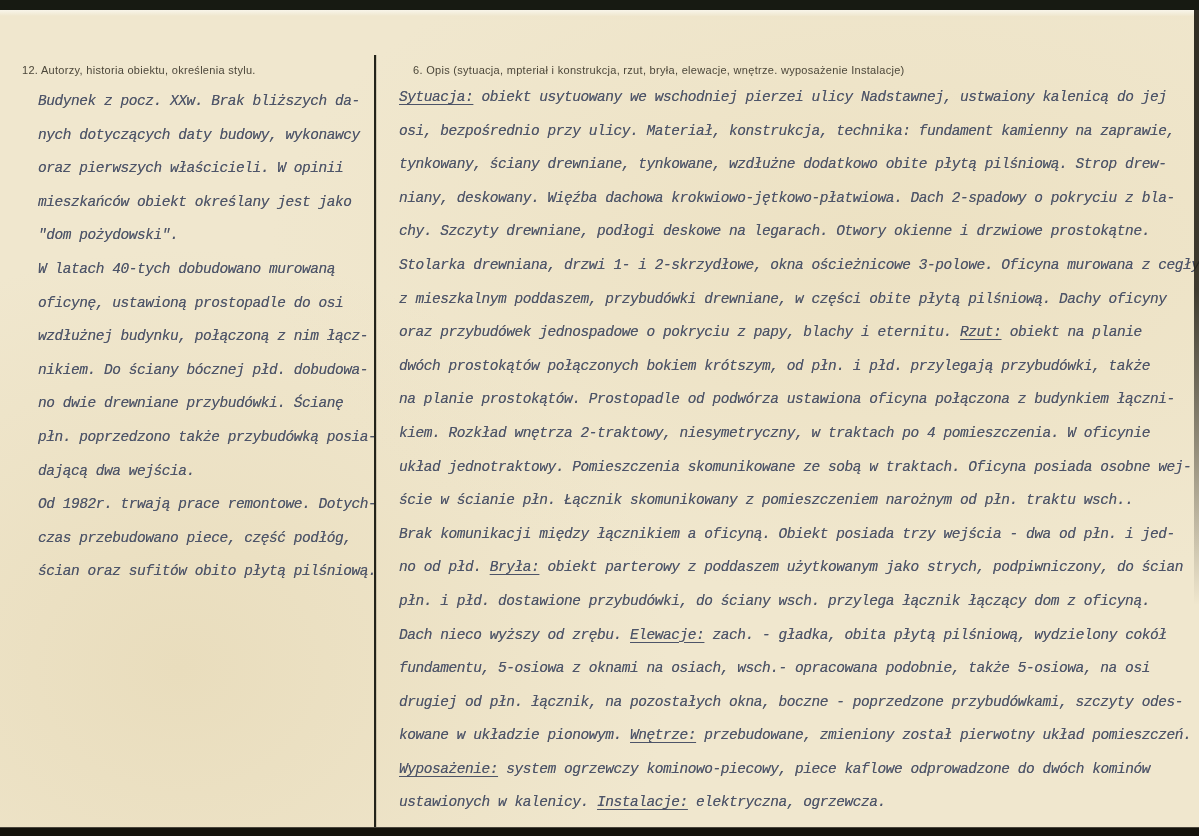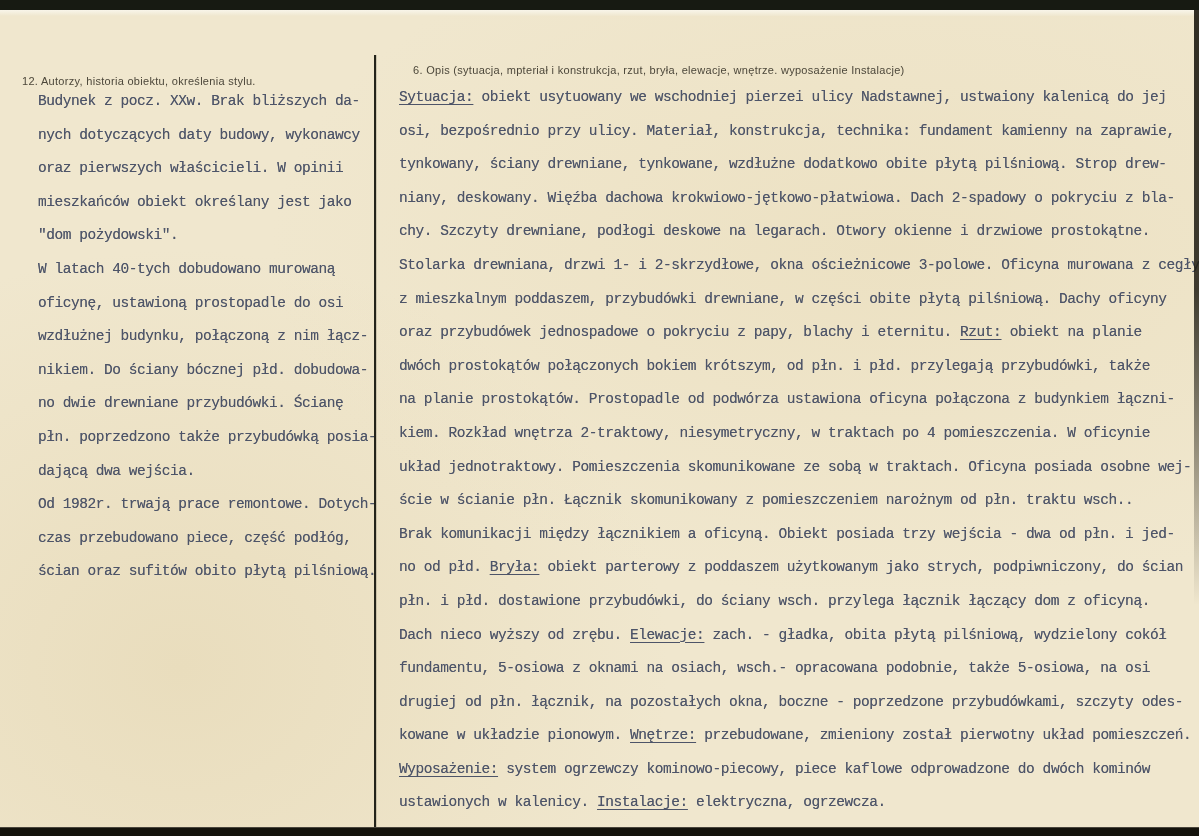--- a/index.html
+++ b/index.html
@@ -45,32 +45,33 @@
   }
   
   .form-header {
     position: absolute;
     font-family: "Liberation Sans", sans-serif;
     font-size: 11px;
     letter-spacing: 0.3px;
     color: #4c473a;
     white-space: nowrap;
   }
-  #header-12 { left: 22px; top: 75px; }
+  #header-12 { left: 22px; top: 64px; }
   #header-13 { left: 413px; top: 64px; }
   
   .typed {
     position: absolute;
     font-family: "Liberation Mono", "DejaVu Sans Mono", monospace;
     font-size: 14.5px;
     letter-spacing: -0.45px;
     line-height: 33.6px;
     color: #4d5468;
     text-shadow: 0 0 0.6px rgba(77,84,104,0.65);
     white-space: pre;
+    font-style: italic;
   }
   #typed-12 { left: 38px; top: 85px; width: 340px; }
   #typed-13 { left: 399px; top: 81px; width: 800px; }
   .typed u {
     text-decoration: underline;
     text-underline-offset: 3px;
   }
 </style>
 </head>
 <body>

